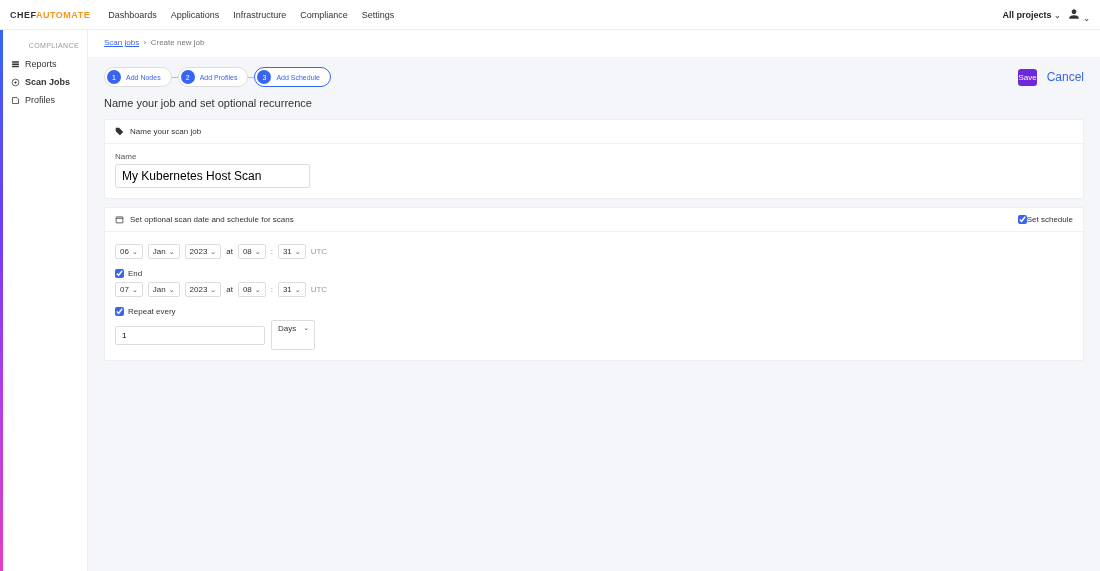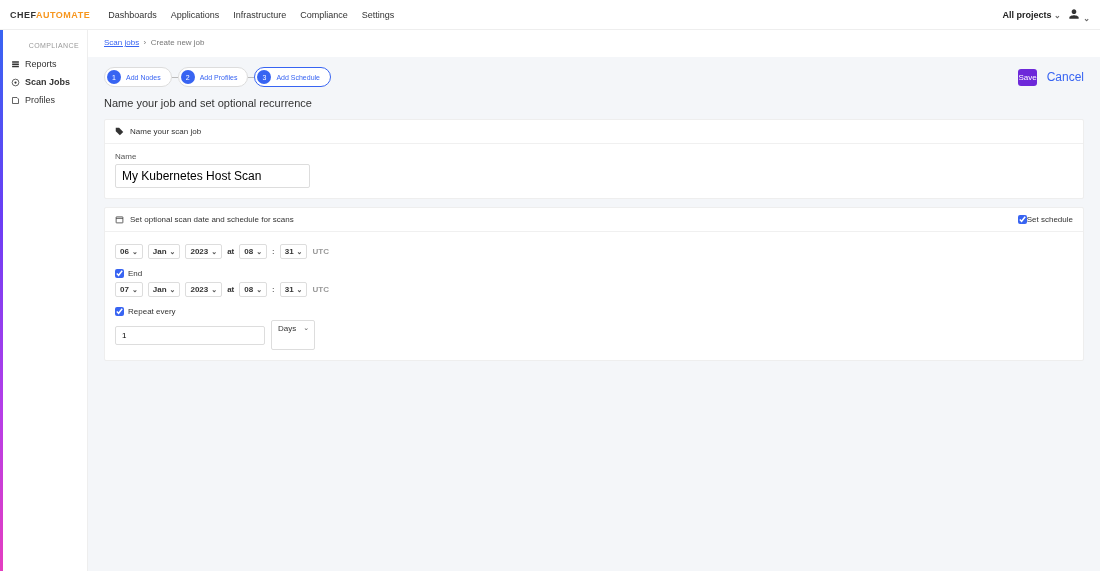--- a/index.html
+++ b/index.html
@@ -45,21 +45,21 @@
 
 .card { background: #fff; margin: 0 16px 8px; border-radius: 2px; border: 1px solid #eee; }
 .card-header { display: flex; align-items: center; gap: 6px; padding: 7px 10px; font-size: 8px; color: #333; border-bottom: 1px solid #f0f0f0; }
 .card-header svg { width: 9px; height: 9px; }
 .card-header .right-check { margin-left: auto; display: flex; align-items: center; gap: 0; font-size: 8px; color: #333; }
 .card-body { padding: 8px 10px 10px; font-size: 8px; color: #333; }
 
 .field-label { font-size: 8px; color: #555; margin-bottom: 3px; display: block; }
 .text-input { border: 1px solid #ddd; border-radius: 2px; padding: 4px 6px; font-size: 12px; width: 195px; }
 
-.row { display: flex; align-items: center; gap: 5px; margin-top: 4px; font-weight: bold; }
+.row { display: flex; align-items: center; gap: 5px; margin-top: 4px; }
 .select { border: 1px solid #ddd; border-radius: 2px; padding: 2px 4px; font-size: 8px; background: #fff; cursor: pointer; display: inline-flex; align-items: center; gap: 3px; }
 .select .car { font-size: 7px; color: #555; }
 .tz { color: #999; font-size: 8px; }
 .sep { color: #777; }
 
 .checkbox-line { display: flex; align-items: center; gap: 4px; font-size: 8px; color: #333; margin-top: 10px; }
 input[type=checkbox] { width: 9px; height: 9px; accent-color: #3864f2; }
 
 .repeat-row { display: flex; align-items: center; gap: 6px; margin-top: 4px; }
 .number-input { border: 1px solid #ddd; border-radius: 2px; padding: 4px 6px; font-size: 8px; width: 150px; }

